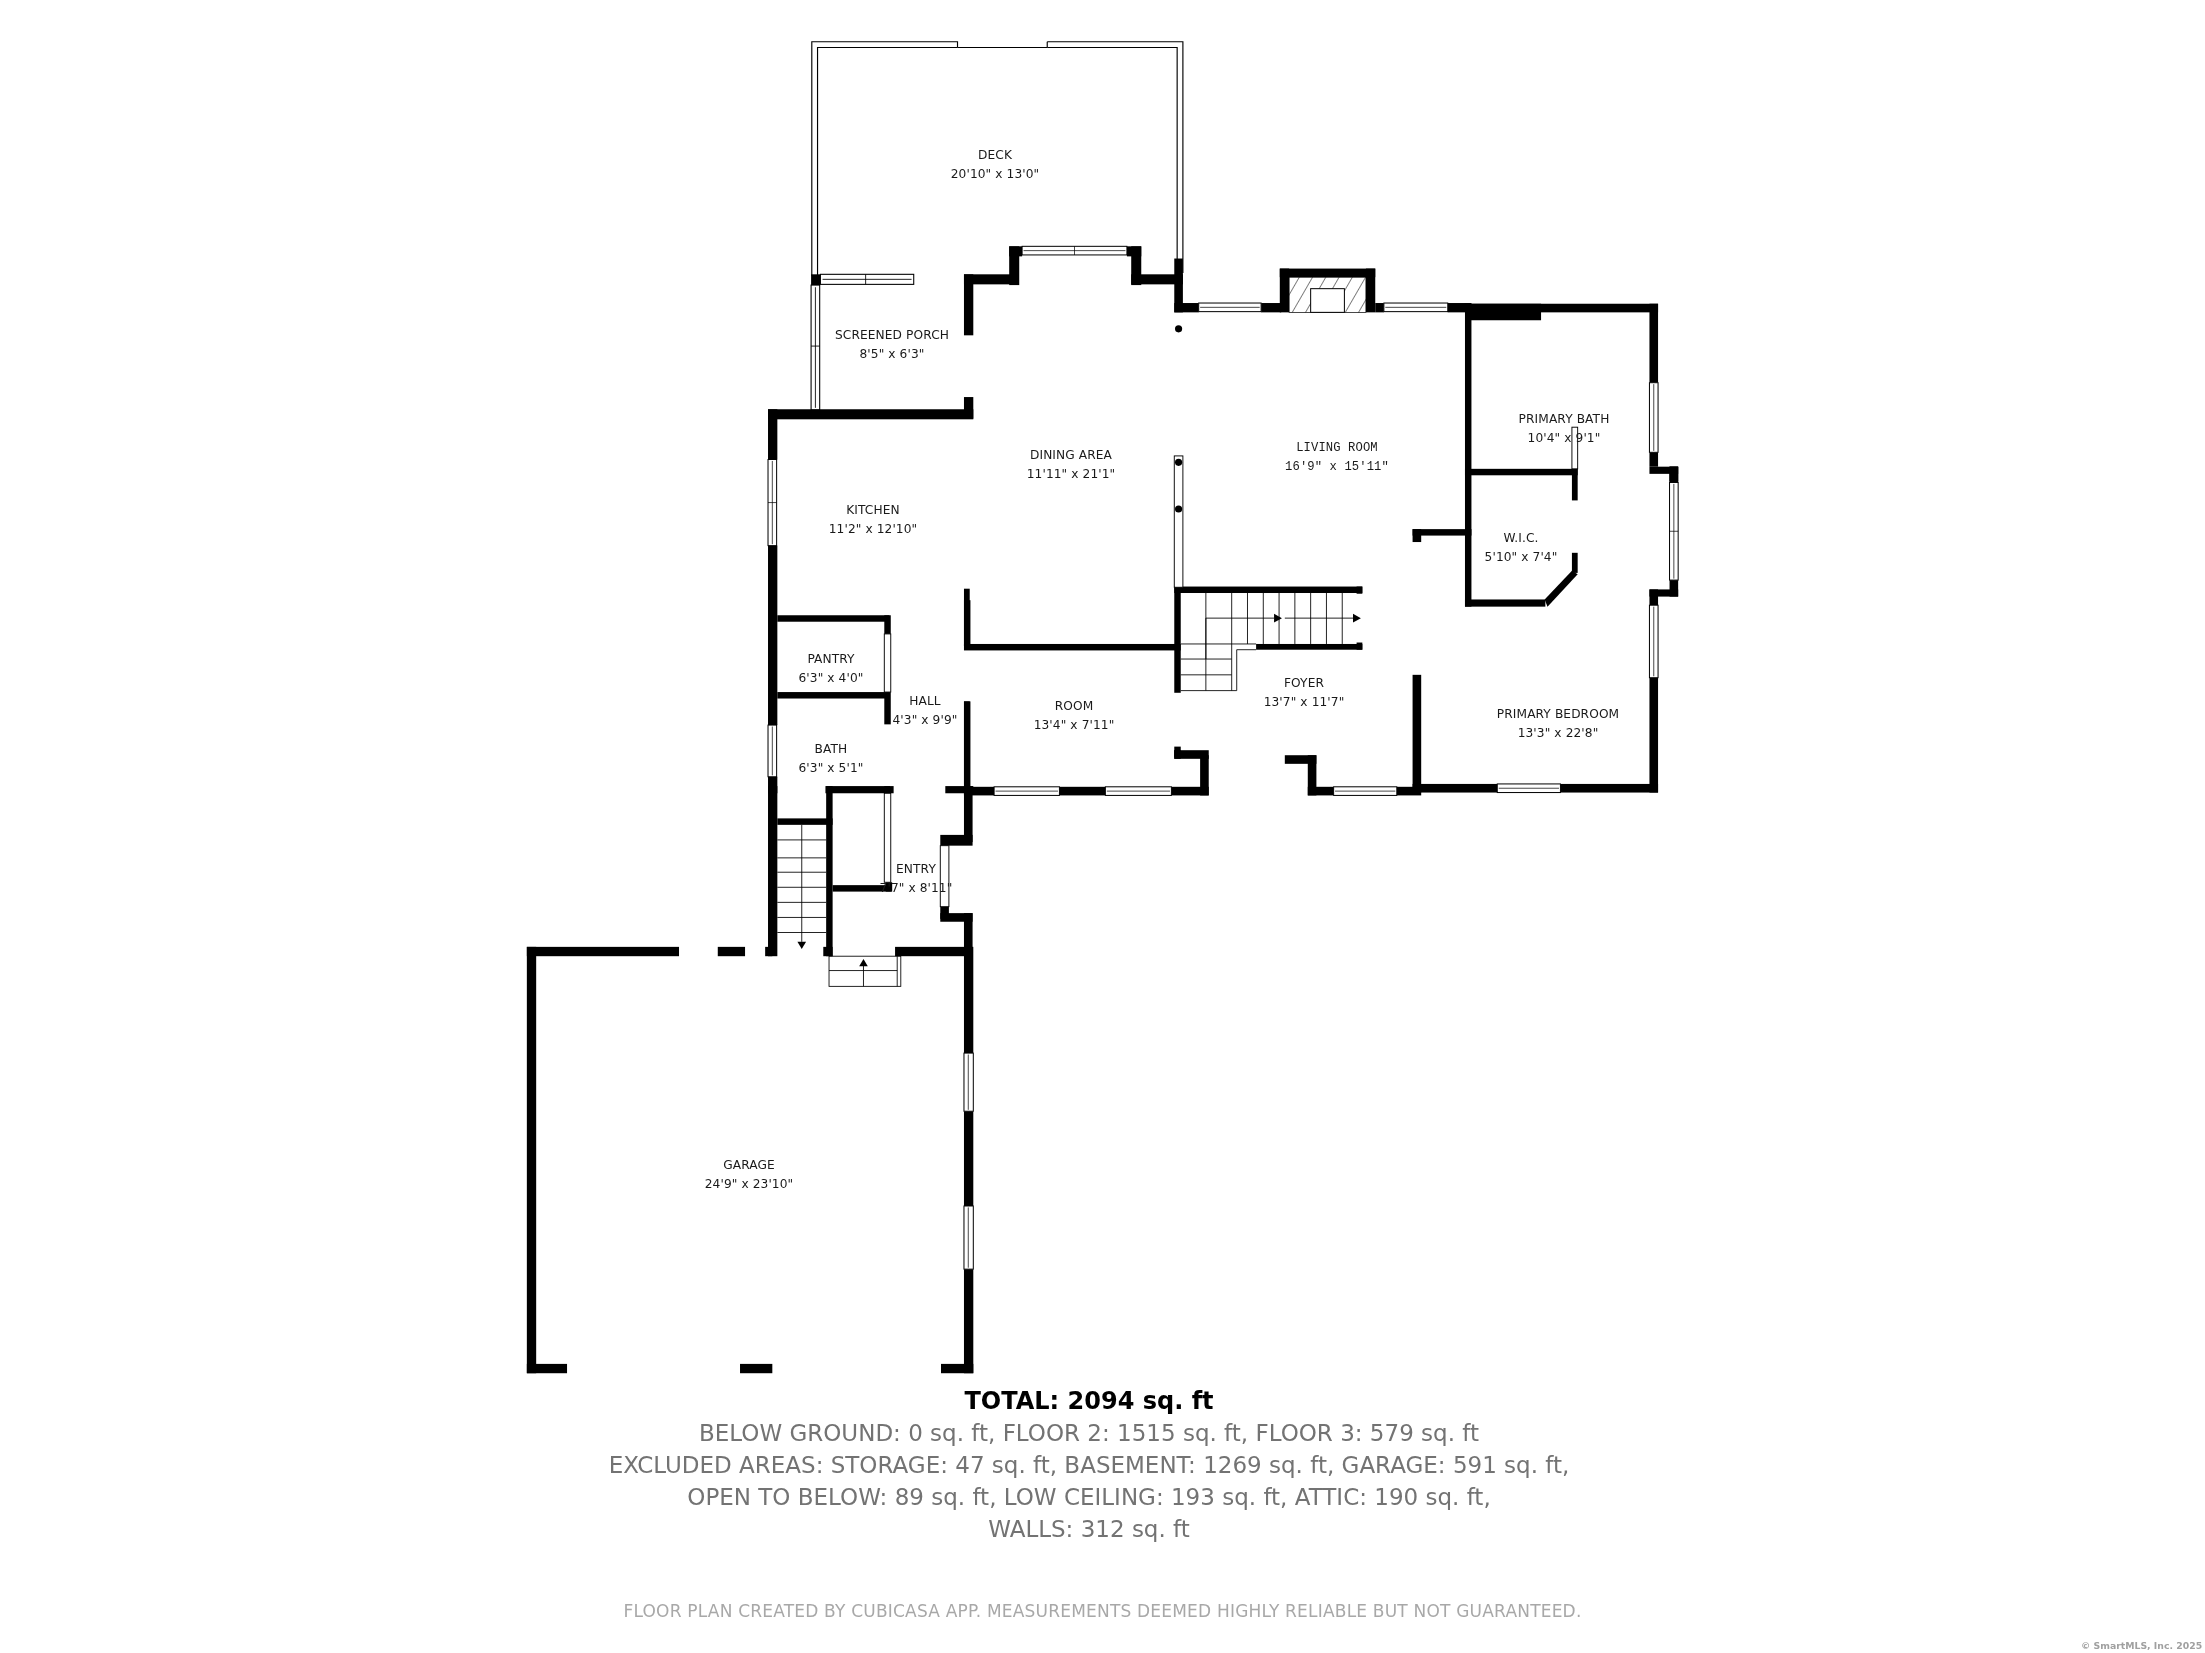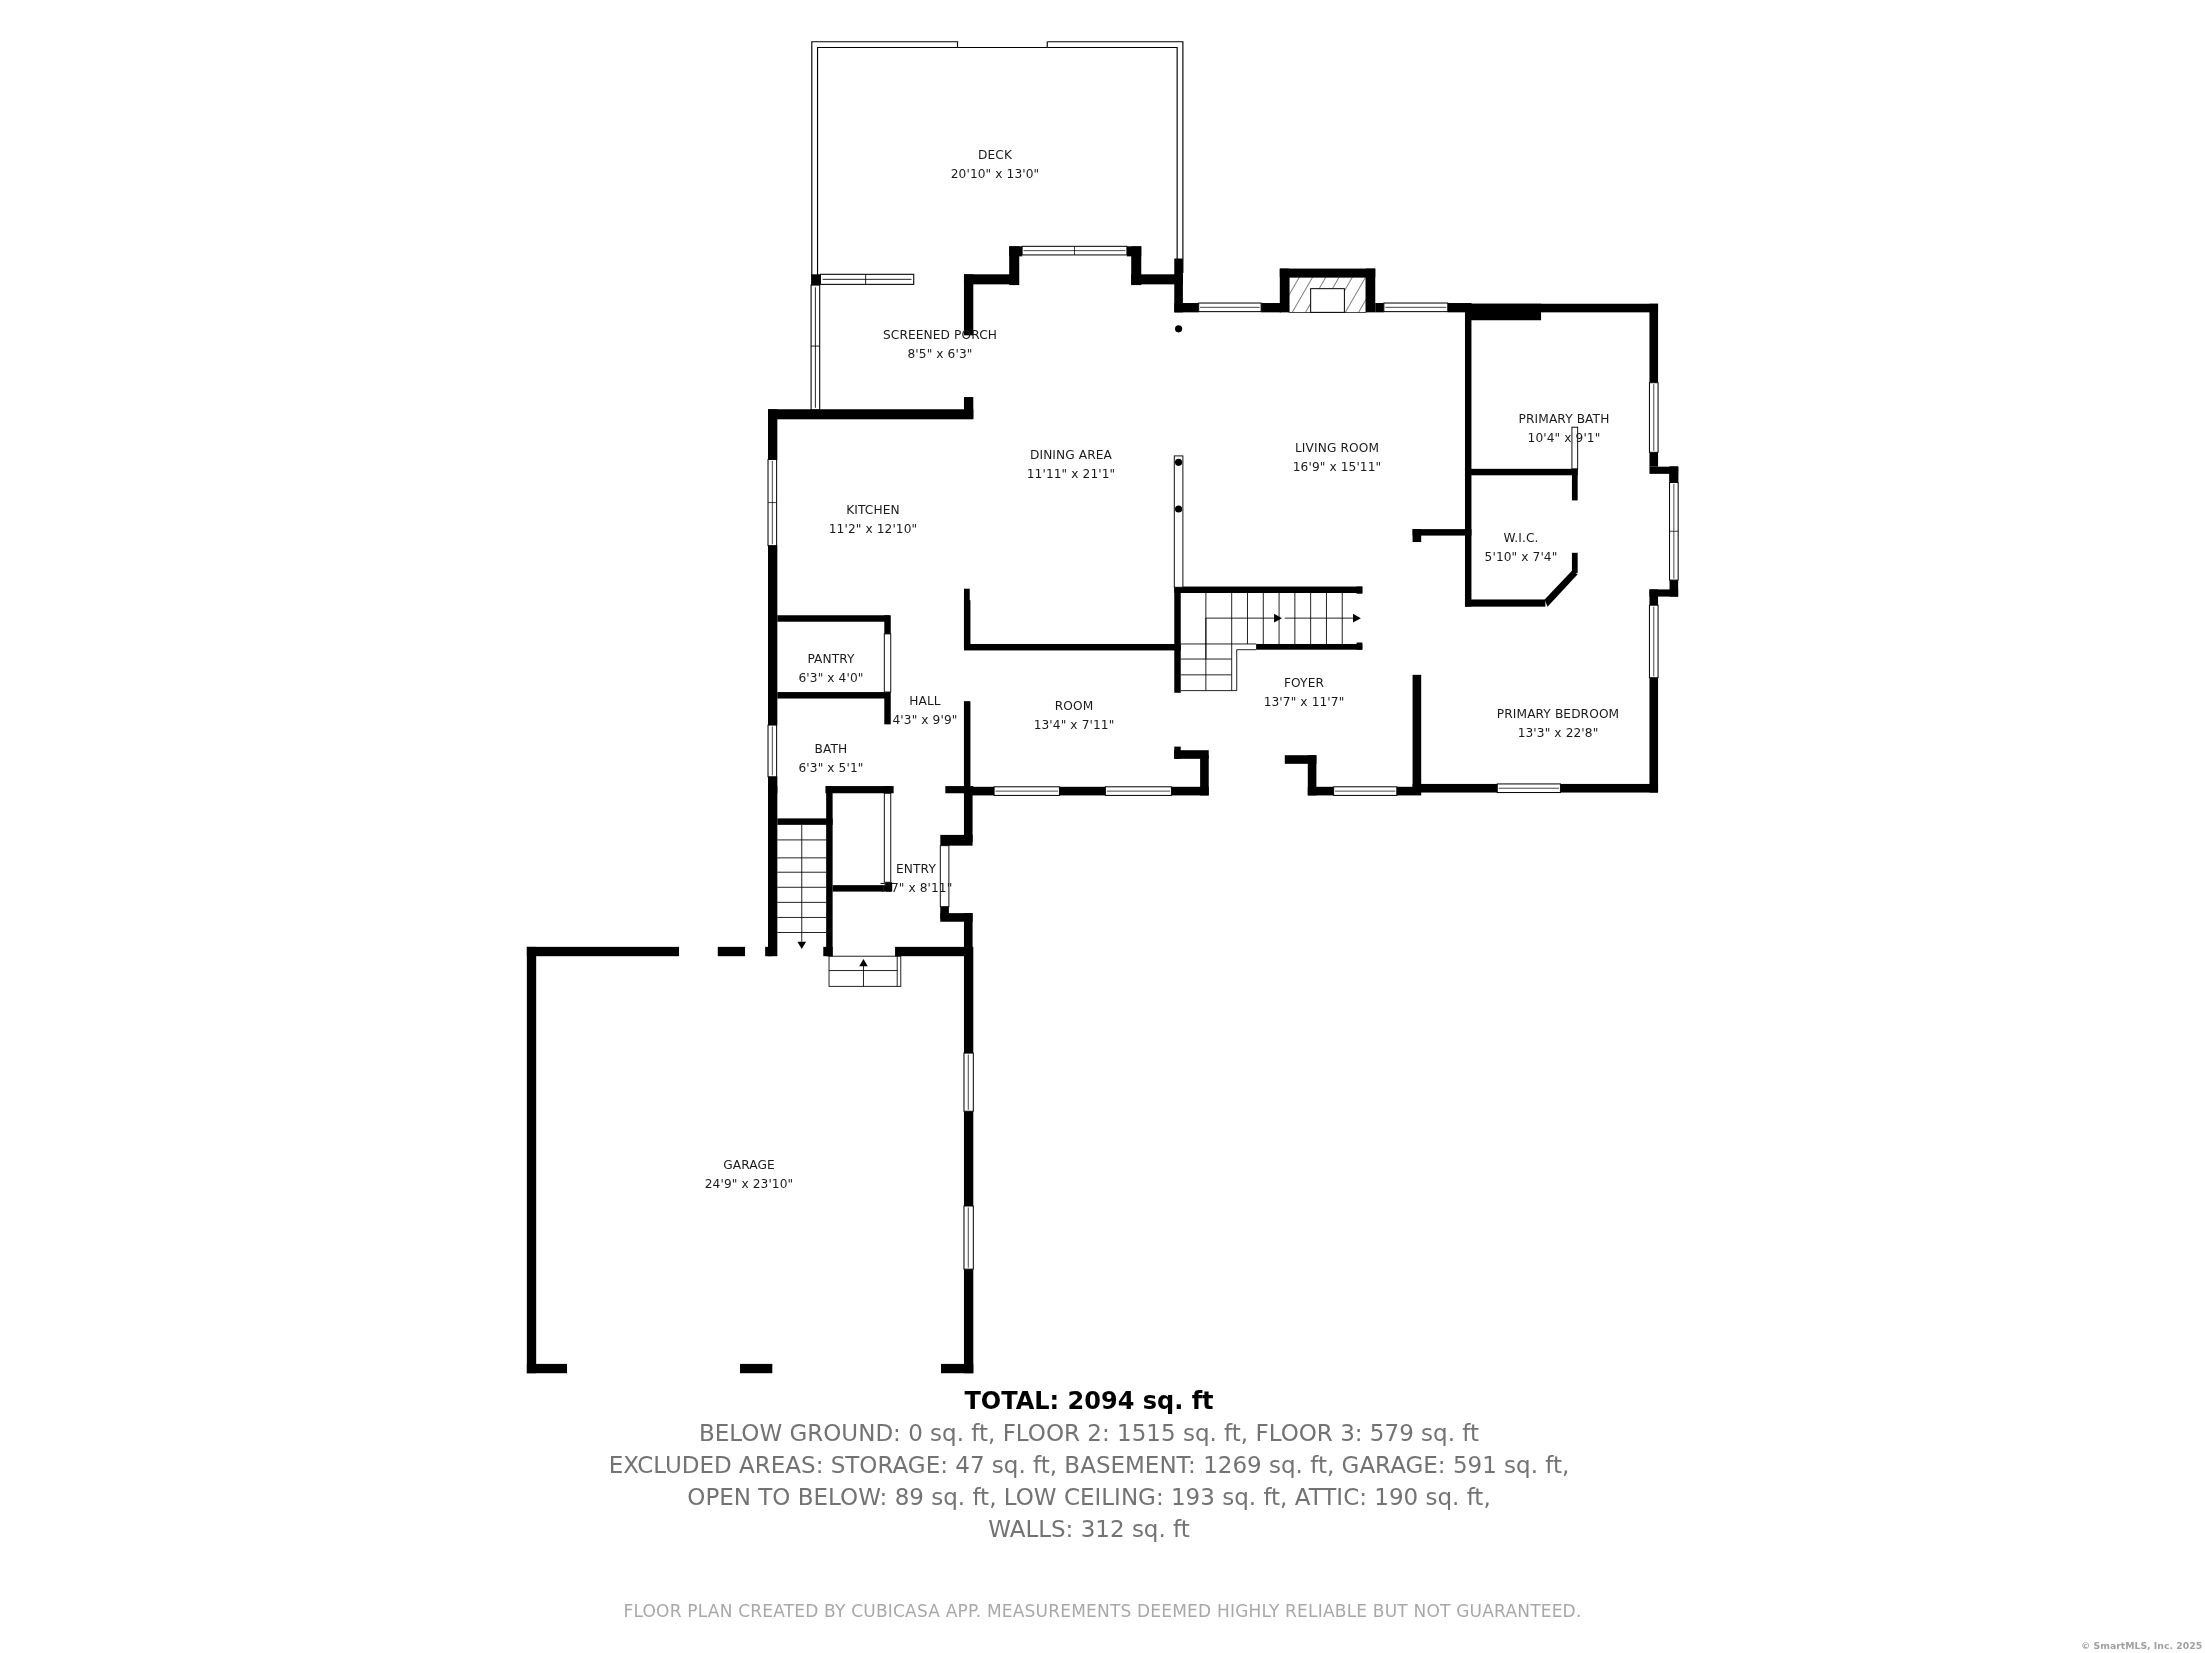--- a/index.html
+++ b/index.html
@@ -257,29 +257,29 @@
     <polygon points="1111,1312 1123,1312 1117,1322"></polygon>
     <polygon points="1197,1346 1209,1346 1203,1336"></polygon>
   </g>
 </svg>
 
 <div id="labels">
     <div class="room-label" style="left: 995px; top: 165px;">
       <span class="room-name">DECK</span>
       <span class="room-dim">20'10" x 13'0"</span>
     </div>
-    <div class="room-label" style="left: 892px; top: 345px; margin-left: 48px;">
+    <div class="room-label" style="left: 892px; top: 345px;">
       <span class="room-name">SCREENED PORCH</span>
       <span class="room-dim">8'5" x 6'3"</span>
     </div>
     <div class="room-label" style="left: 1071px; top: 465px;">
       <span class="room-name">DINING AREA</span>
       <span class="room-dim">11'11" x 21'1"</span>
     </div>
-    <div class="room-label" style="left: 1337px; top: 458px;">
+    <div class="room-label" style="left: 1337px; top: 458px; font-family: Liberation Mono, monospace;">
       <span class="room-name">LIVING ROOM</span>
       <span class="room-dim">16'9" x 15'11"</span>
     </div>
     <div class="room-label" style="left: 1564px; top: 401px; margin-top: 28px;">
       <span class="room-name">PRIMARY BATH</span>
       <span class="room-dim">10'4" x 9'1"</span>
     </div>
     <div class="room-label" style="left: 1521px; top: 548px;">
       <span class="room-name">W.I.C.</span>
       <span class="room-dim">5'10" x 7'4"</span>

